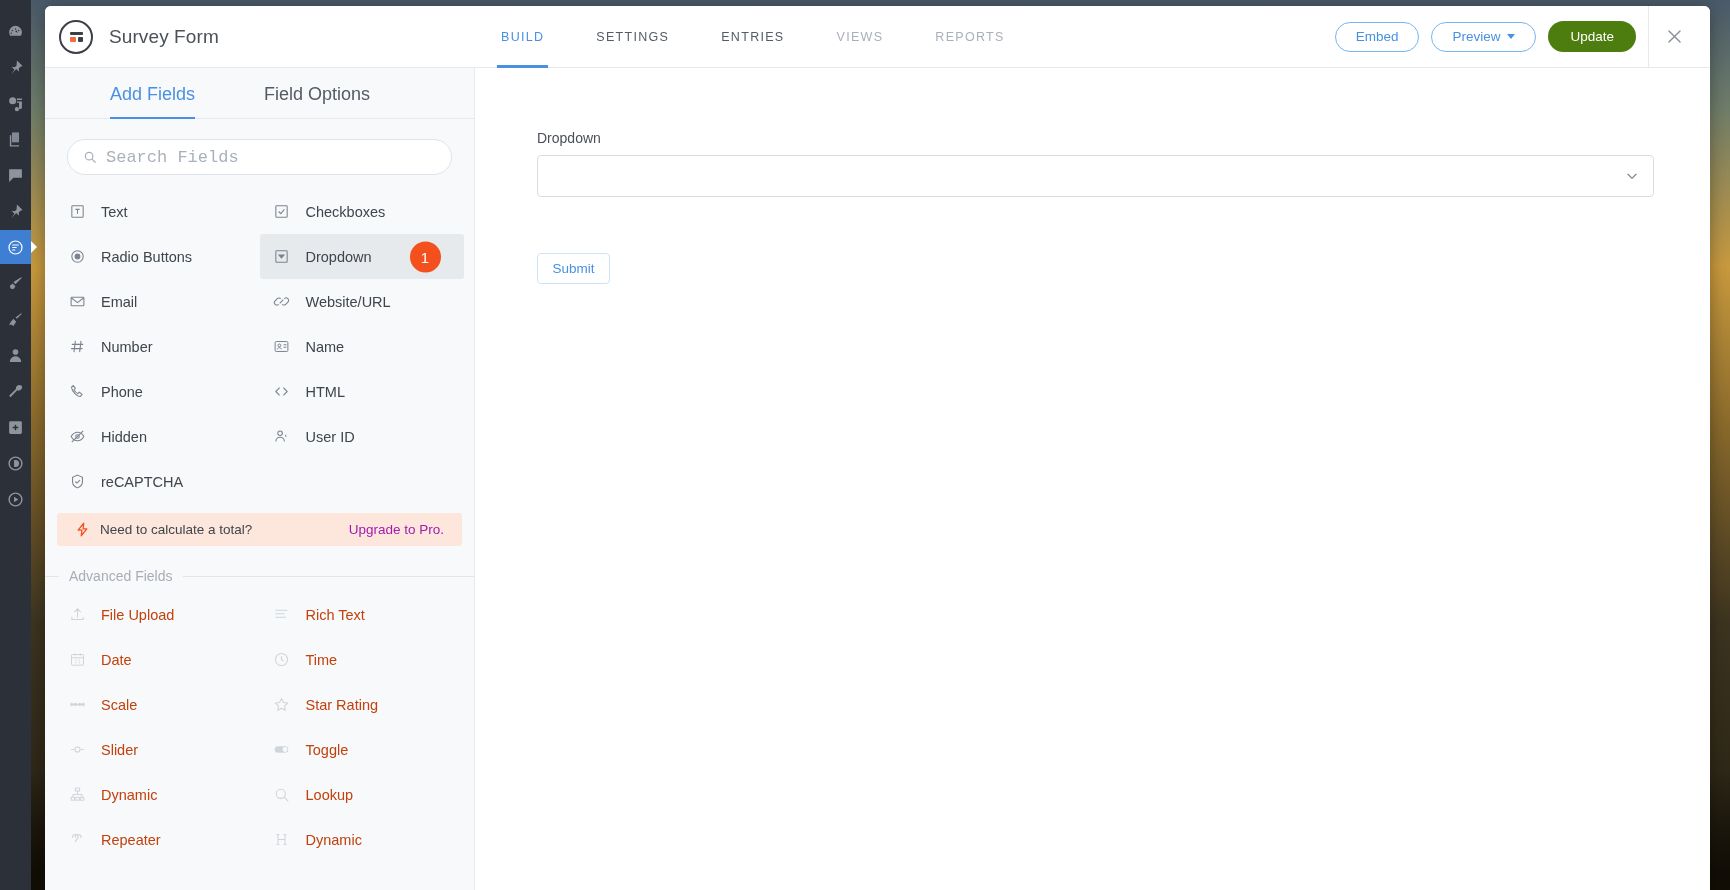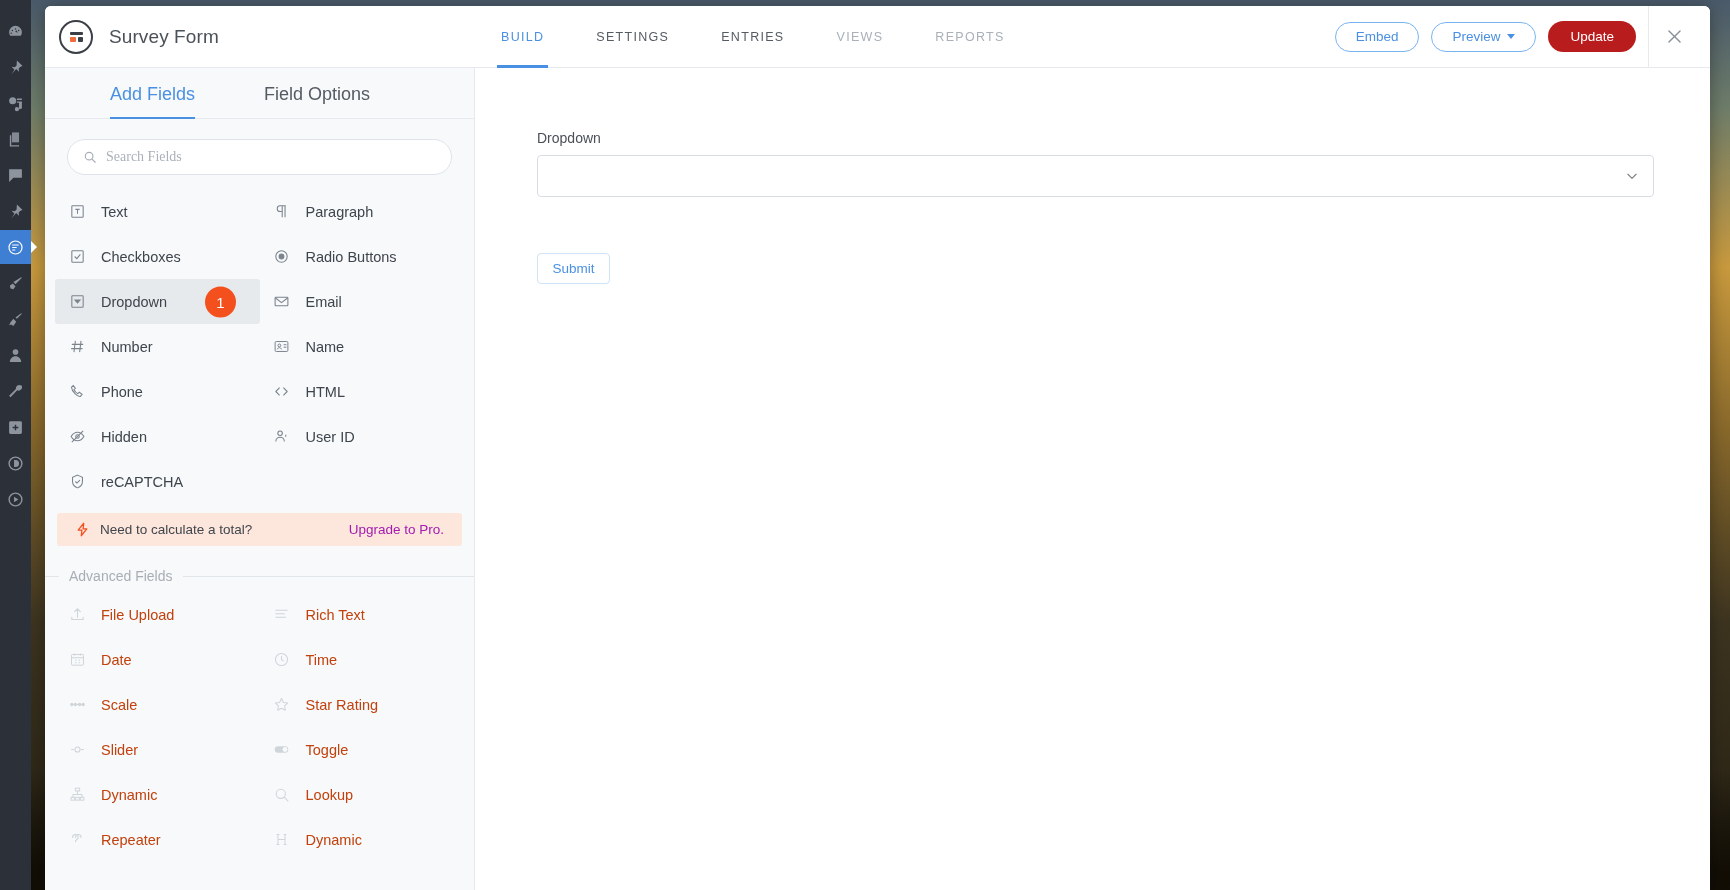--- a/index.html
+++ b/index.html
@@ -82,21 +82,21 @@
     margin-left: auto; display: flex; align-items: center; gap: 12px;
     padding-right: 10px; height: 62px;
   }
   .btn-outline {
     border: 1px solid #78b4f0; color: #4a90e2; background: #fff;
     border-radius: 18px; height: 30px; padding: 0 20px;
     font-size: 13.5px; display: flex; align-items: center; gap: 7px; cursor: pointer;
     font-family: inherit;
   }
   .btn-primary {
-    background: #b91c1c; color: #fff; border: none; border-radius: 18px;
+    background: #4d7c0f; color: #fff; border: none; border-radius: 18px;
     height: 31px; padding: 0 22px; font-size: 13.5px; cursor: pointer;
     font-family: inherit;
   }
   .caret-down { width:0;height:0;border-left:4px solid transparent;border-right:4px solid transparent;border-top:5px solid #4a90e2; }
   #close-btn {
     width: 52px; height: 62px; display: flex; align-items: center; justify-content: center;
     border-left: 1px solid #e6eaee; color: #8a9099; cursor: pointer;
   }
   #close-btn svg { width: 19px; height: 19px; }
   
@@ -110,22 +110,22 @@
   .stab.active { color: #4a90e2; }
   .stab.active::after { content:""; position:absolute; left:0; right:0; bottom:-1px; height:2px; background:#4a90e2; }
   #search-wrap { padding: 20px 22px 14px; }
   #search-box {
     display: flex; align-items: center; gap: 9px;
     height: 36px; border: 1px solid #dde3e9; border-radius: 18px;
     background: #fff; padding: 0 15px;
   }
   #search-box svg { width: 14px; height: 14px; color: #a7aeb6; flex: none; }
   #search-box input {
-    border: none; outline: none; font-size: 14px; color: #1d4ed8;
-    width: 100%; background: transparent; font-family: Liberation Serif, serif;
+    border: none; outline: none; font-size: 17px; color: #1d4ed8;
+    width: 100%; background: transparent; font-family: Liberation Mono, monospace;
   }
   #search-box input::placeholder { color: #aab1b9; }
   .field-grid { display: grid; grid-template-columns: 1fr 1fr; padding: 0 10px; }
   .field {
     display: flex; align-items: center; gap: 14px;
     height: 45px; padding: 0 12px; border-radius: 3px;
     font-size: 14.5px; color: #3f454c; cursor: pointer; position: relative;
   }
   .field .fico { width: 20px; display: flex; align-items: center; justify-content: center; color: #7b838c; flex: none; }
   .field .fico svg { width: 17px; height: 17px; display: block; }
@@ -313,28 +313,20 @@
       <div class="field-grid">
         <div class="field">
           <span class="fico">
               <svg viewBox="0 0 24 24" fill="none" stroke="currentColor" stroke-width="1.5">
                 <rect x="4" y="4" width="16" height="16" rx="1"></rect>
                 <path d="M9 9h6M12 9v6"></path>
               </svg>
             </span>
           <span>Text</span>
         </div>
-        <div class="field">
-          <span class="fico">
-              <svg viewBox="0 0 24 24" fill="none" stroke="currentColor" stroke-width="1.5">
-                <path d="M13 4v16M17 4v16M13 4h-3a4 4 0 000 8h3M9 4h9"></path>
-              </svg>
-            </span>
-          <span>Paragraph</span>
-        </div>
 
         <div class="field">
           <span class="fico">
               <svg viewBox="0 0 24 24" fill="none" stroke="currentColor" stroke-width="1.5">
                 <rect x="4" y="4" width="16" height="16" rx="1"></rect>
                 <path d="M8 12l3 3 5-6"></path>
               </svg>
             </span>
           <span>Checkboxes</span>
         </div>
@@ -361,20 +353,28 @@
         <div class="field">
           <span class="fico">
               <svg viewBox="0 0 24 24" fill="none" stroke="currentColor" stroke-width="1.5">
                 <rect x="3" y="6" width="18" height="12" rx="1"></rect>
                 <path d="M3.5 7l8.5 6.5L20.5 7"></path>
               </svg>
             </span>
           <span>Email</span>
         </div>
 
+        <div class="field">
+          <span class="fico">
+              <svg viewBox="0 0 24 24" fill="none" stroke="currentColor" stroke-width="1.5">
+                <path d="M9.5 14.5l5-5M8 16a3.5 3.5 0 01-5-5l3-3a3.5 3.5 0 015 0M16 8a3.5 3.5 0 015 5l-3 3a3.5 3.5 0 01-5 0"></path>
+              </svg>
+            </span>
+          <span>Website/URL</span>
+        </div>
         <div class="field">
           <span class="fico">
               <svg viewBox="0 0 24 24" fill="none" stroke="currentColor" stroke-width="1.5">
                 <path d="M9 4L7 20M17 4l-2 16M4 9h16M3 15h16"></path>
               </svg>
             </span>
           <span>Number</span>
         </div>
 
         <div class="field">

